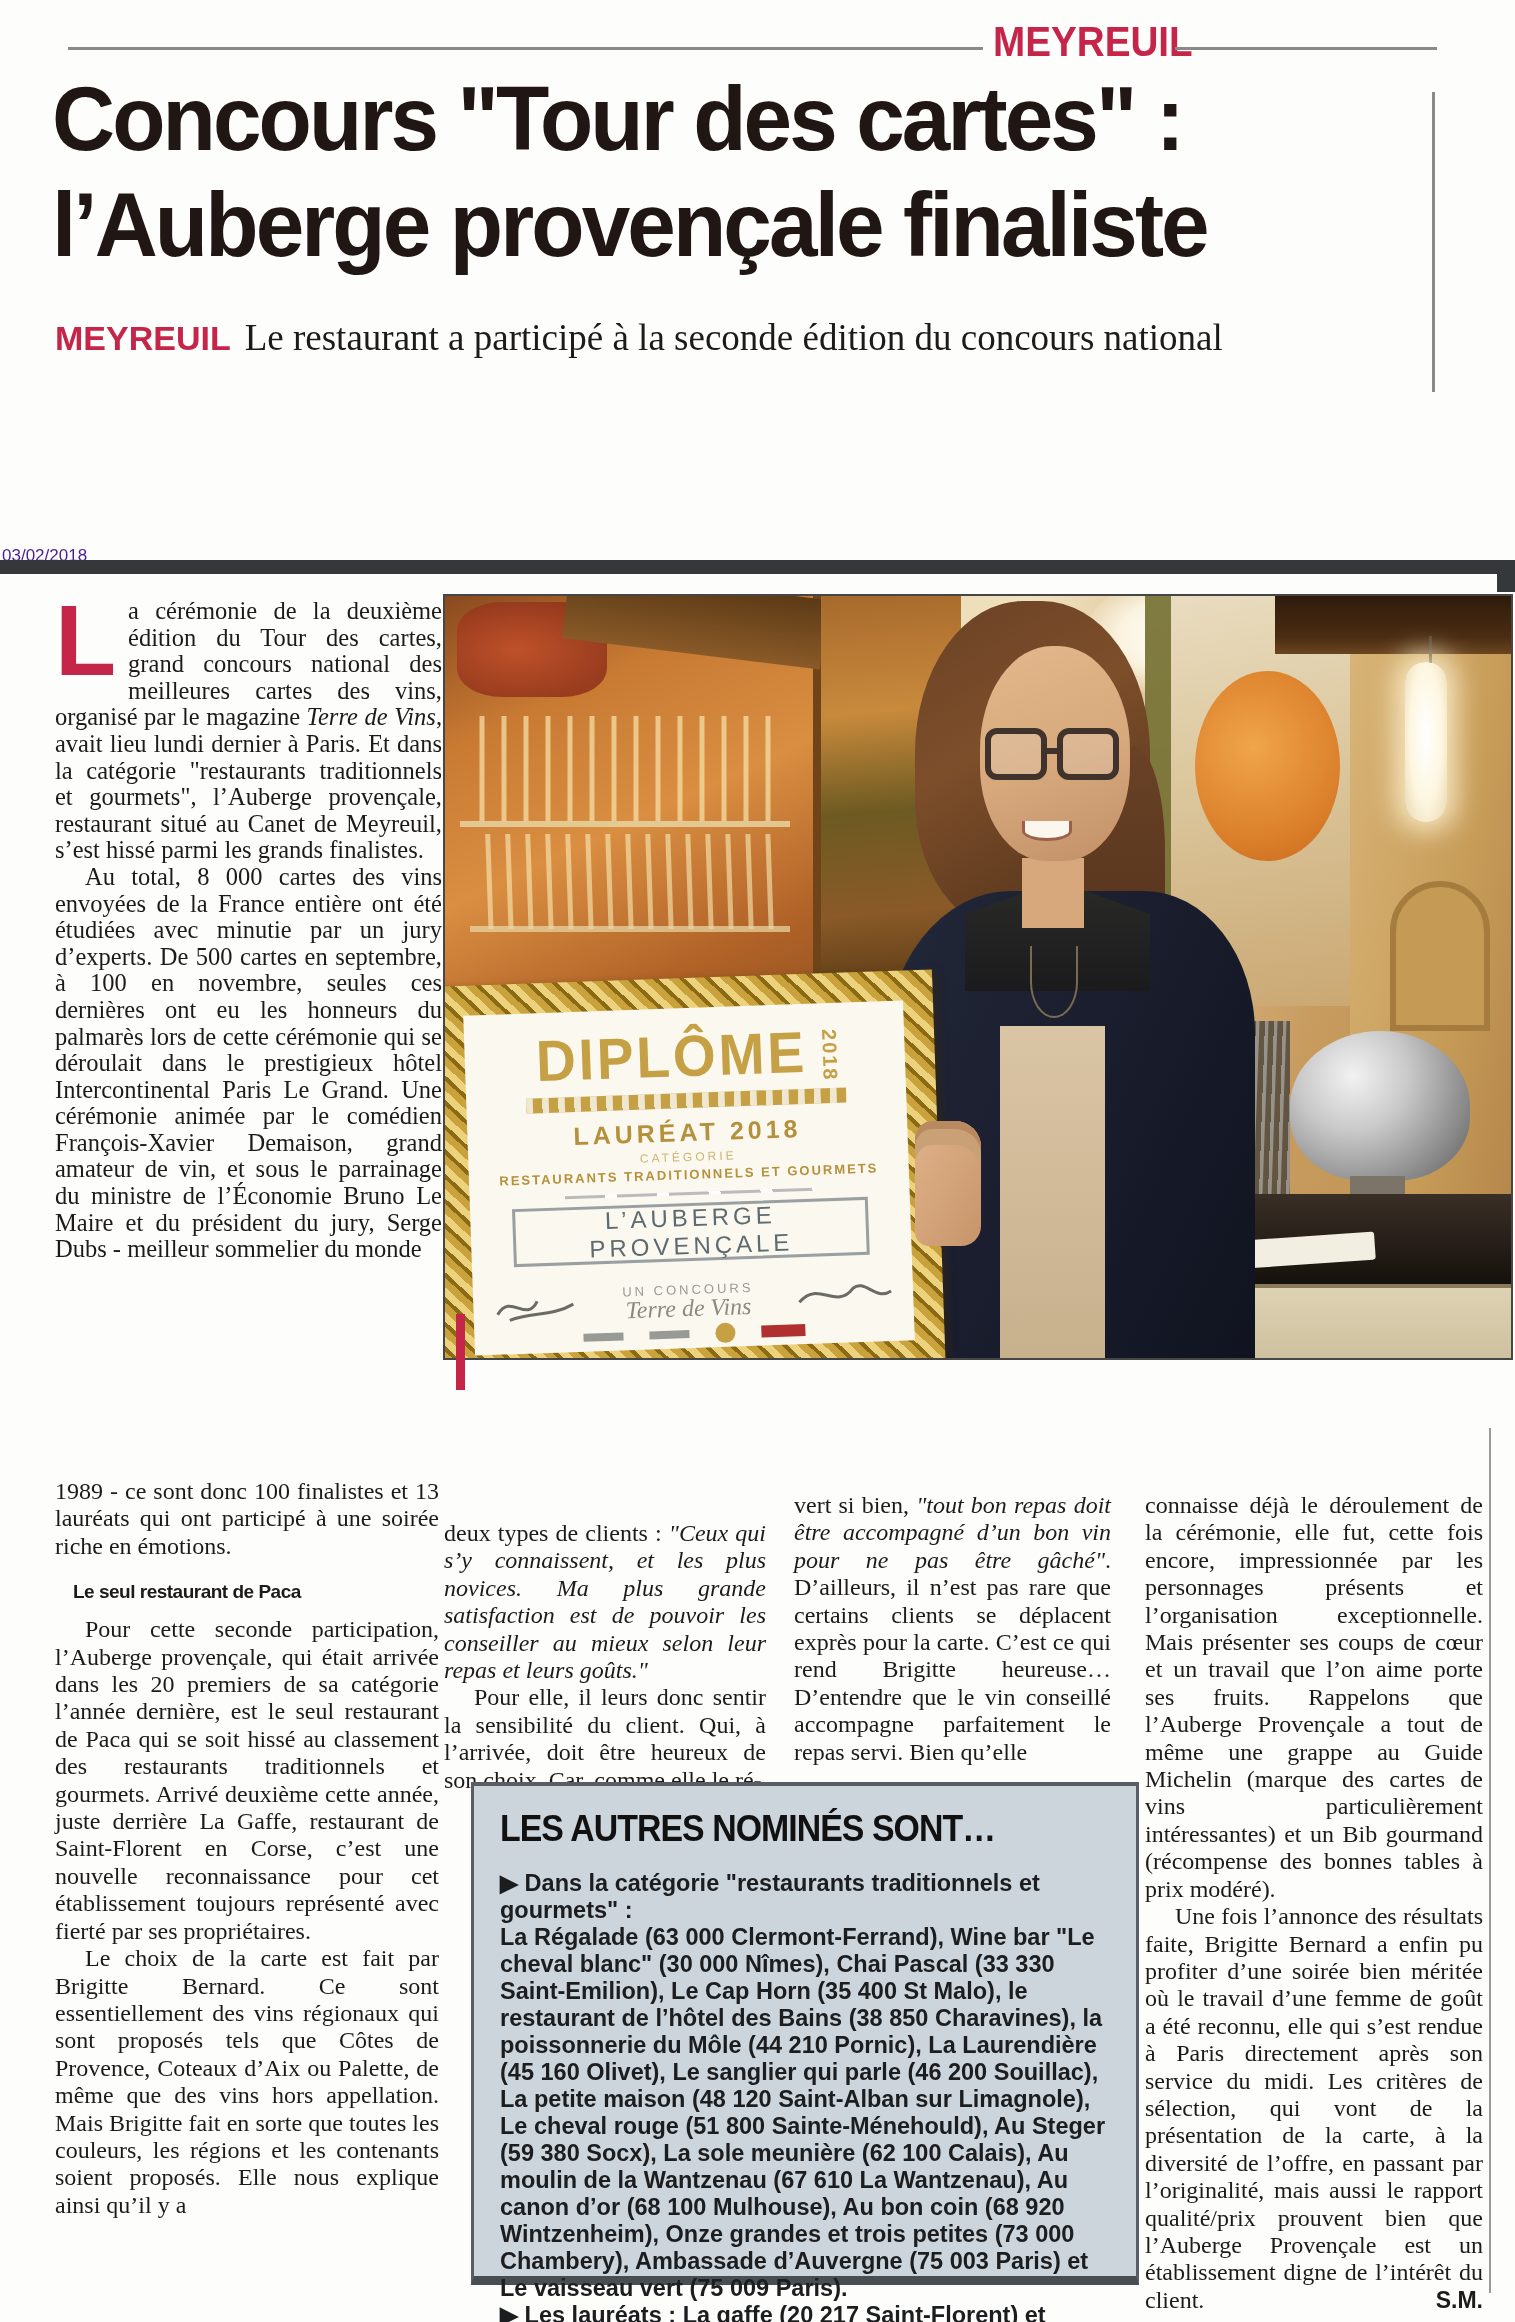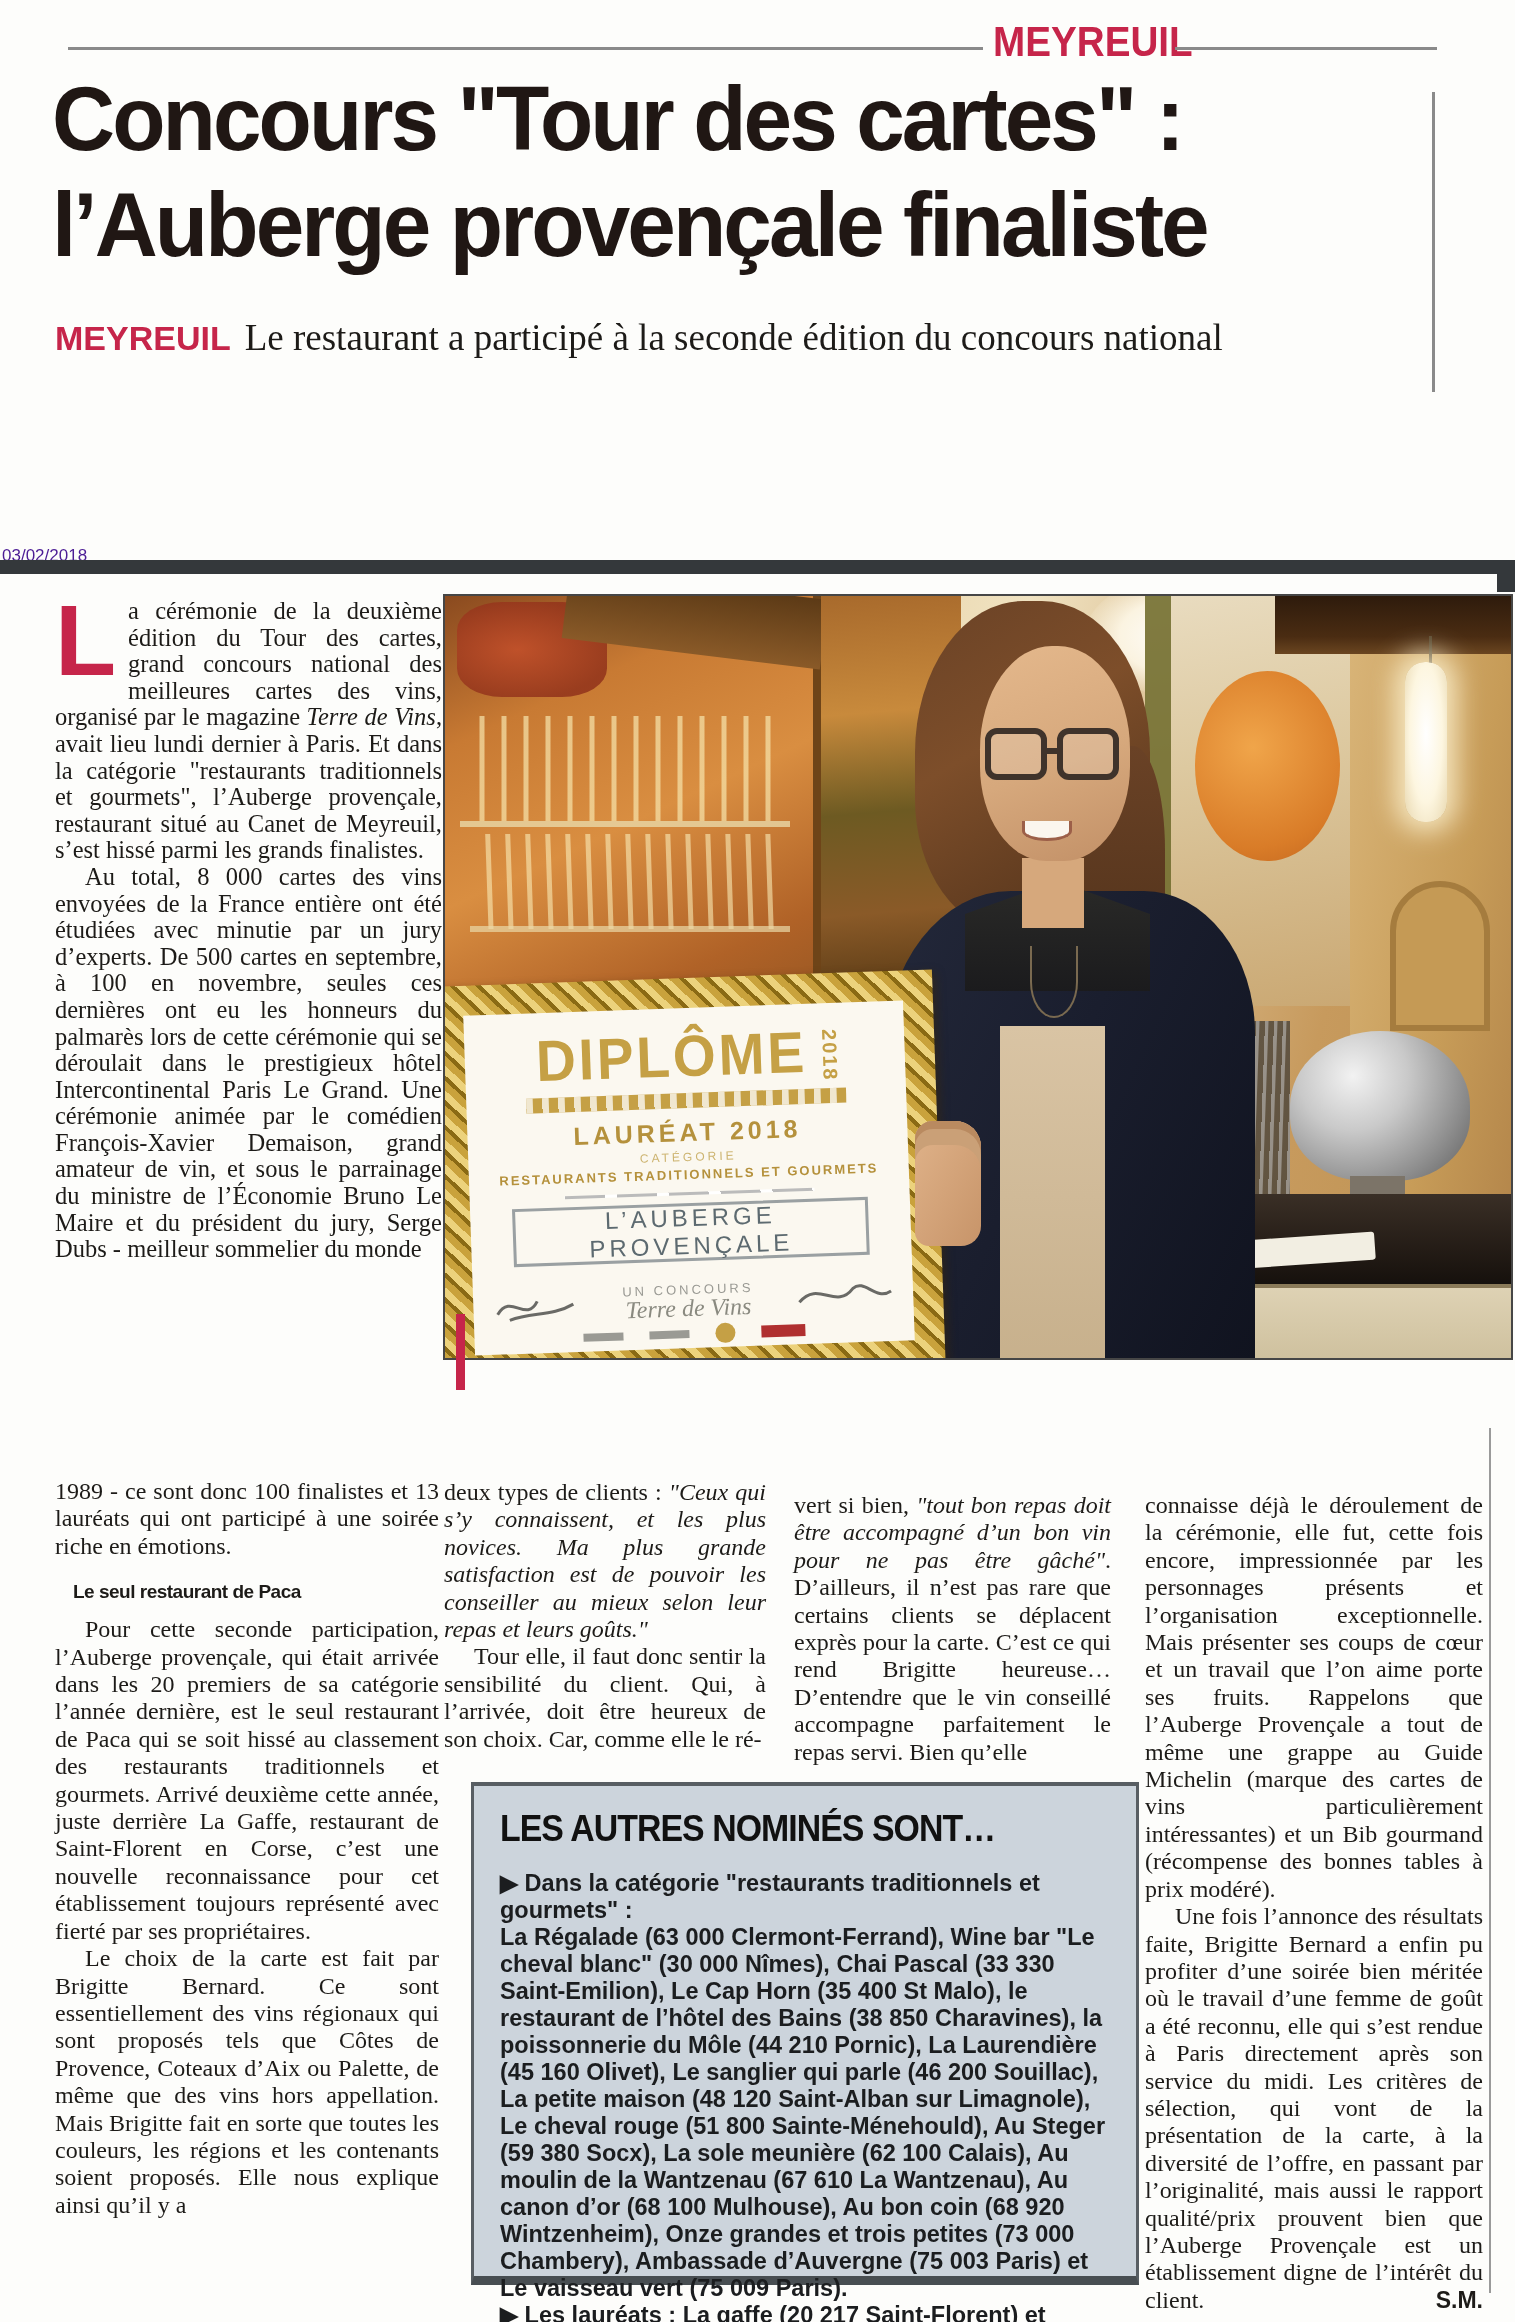--- a/index.html
+++ b/index.html
@@ -244,23 +244,23 @@
   </div>
 
   <div class="abs redtick" style="left:456px;top:1314px;width:9px;height:76px;"></div>
 
   <div class="abs coltext-b" style="left:55px;top:1478px;width:384px;">
       <p class="para "><span>1989 - ce sont donc 100 finalistes et 13 lauréats qui ont participé à une soirée riche en émotions.</span></p>
       <p class="para subhead"><span>Le seul restaurant de Paca</span></p>
       <p class="para indent"><span>Pour cette seconde participation, l’Auberge provençale, qui était arrivée dans les 20 premiers de sa catégorie l’année dernière, est le seul restaurant de Paca qui se soit hissé au classement des restaurants traditionnels et gourmets. Arrivé deuxième cette année, juste derrière La Gaffe, restaurant de Saint-Florent en Corse, c’est une nouvelle reconnaissance pour cet établissement toujours représenté avec fierté par ses propriétaires.</span></p>
       <p class="para indent"><span>Le choix de la carte est fait par Brigitte Bernard. Ce sont essentiellement des vins régionaux qui sont proposés tels que Côtes de Provence, Coteaux d’Aix ou Palette, de même que des vins hors appellation. Mais Brigitte fait en sorte que toutes les couleurs, les régions et les contenants soient proposés. Elle nous explique ainsi qu’il y a</span></p>
     </div>
-  <div class="abs coltext-b" style="left:444px;top:1479px;width:322px;">
+  <div class="abs coltext-b" style="left:444px;top:1520px;width:322px;">
       <p class="para "><span>deux types de clients : </span><span class="it">"Ceux qui s’y connaissent, et les plus novices. Ma plus grande satisfaction est de pouvoir les conseiller au mieux selon leur repas et leurs goûts."</span></p>
-      <p class="para indent"><span>Tour elle, il faut donc sentir la sensibilité du client. Qui, à l’arrivée, doit être heureux de son choix. Car, comme elle le ré-</span></p>
+      <p class="para indent"><span>Pour elle, il leurs donc sentir la sensibilité du client. Qui, à l’arrivée, doit être heureux de son choix. Car, comme elle le ré-</span></p>
     </div>
   <div class="abs coltext-b" style="left:794px;top:1492px;width:317px;">
       <p class="para "><span>vert si bien, </span><span class="it">"tout bon repas doit être accompagné d’un bon vin pour ne pas être gâché"</span><span>. D’ailleurs, il n’est pas rare que certains clients se déplacent exprès pour la carte. C’est ce qui rend Brigitte heureuse… D’entendre que le vin conseillé accompagne parfaitement le repas servi. Bien qu’elle</span></p>
     </div>
   <div class="abs coltext-b" style="left:1145px;top:1492px;width:338px;">
       <p class="para "><span>connaisse déjà le déroulement de la cérémonie, elle fut, cette fois encore, impressionnée par les personnages présents et l’organisation exceptionnelle. Mais présenter ses coups de cœur et un travail que l’on aime porte ses fruits. Rappelons que l’Auberge Provençale a tout de même une grappe au Guide Michelin (marque des cartes de vins particulièrement intéressantes) et un Bib gourmand (récompense des bonnes tables à prix modéré).</span></p>
       <p class="para indent"><span>Une fois l’annonce des résultats faite, Brigitte Bernard a enfin pu profiter d’une soirée bien méritée où le travail d’une femme de goût a été reconnu, elle qui s’est rendue à Paris directement après son service du midi. Les critères de sélection, qui vont de la présentation de la carte, à la diversité de l’offre, en passant par l’originalité, mais aussi le rapport qualité/prix prouvent bien que l’Auberge Provençale est un établissement digne de l’intérêt du client.</span></p>
       <p class="para byline"><span>S.M.</span></p>
     </div>
 

